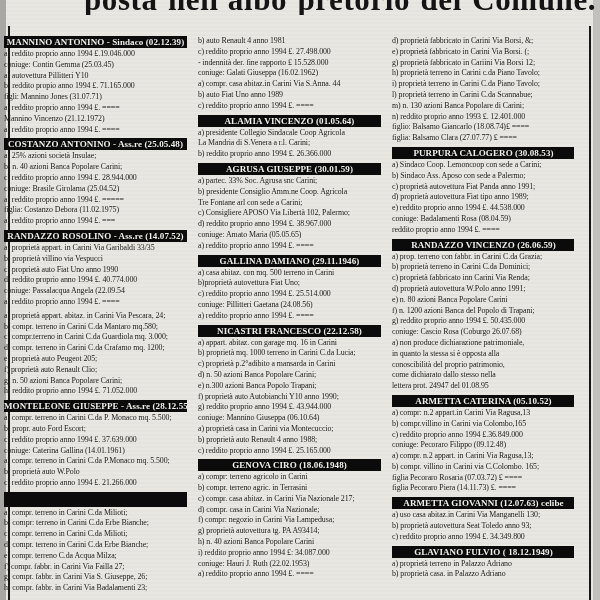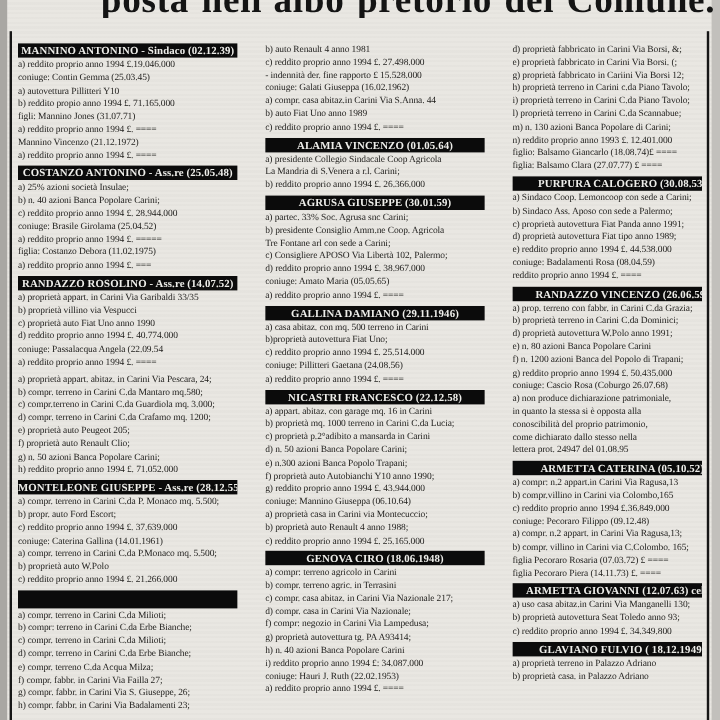--- a/index.html
+++ b/index.html
@@ -12,22 +12,22 @@
   .edge-left{position:absolute;left:0;top:0;width:6px;height:600px;background:#a9a7a3;}
   .edge-right{position:absolute;right:0;top:0;width:7px;height:600px;background:#c2c0bc;}
   .border-left{position:absolute;left:8px;top:26px;bottom:0;width:2px;background:#161616;}
   .border-right{position:absolute;right:9px;top:26px;bottom:0;width:2px;background:#161616;}
   .headline-clip{position:absolute;top:0;left:84px;right:4px;height:15px;overflow:hidden;}
   .headline{
     position:relative;top:-18px;margin:0;white-space:nowrap;
     font-size:31px;font-weight:bold;color:#141414;letter-spacing:0.6px;word-spacing:2px;
   }
   .columns{
-    position:absolute;left:15px;top:36px;width:570px;height:564px;
-    display:flex;gap:23px;overflow:hidden;
+    position:absolute;left:4px;top:36px;width:570px;height:564px;
+    display:flex;gap:11px;overflow:hidden;
   }
   .col{flex:0 0 183px;width:183px;overflow:hidden;}
   .entry{margin:0 0 3px 0;}
   .entry-header{
     background:#0b0b0b;color:#eeeeea;font-weight:bold;font-size:9px;
     height:12px;line-height:12px;text-align:center;white-space:nowrap;overflow:hidden;
     letter-spacing:0.1px;margin-bottom:1px;
   }
   .entry-header.redacted{height:15px;}
   .line{
@@ -194,20 +194,21 @@
           <div class="line">c) proprietà autovettura Fiat Panda anno 1991;</div>
           <div class="line">d) proprietà autovettura Fiat tipo anno 1989;</div>
           <div class="line">e) reddito proprio anno 1994 £. 44.538.000</div>
           <div class="line">coniuge: Badalamenti Rosa (08.04.59)</div>
           <div class="line">reddito proprio anno 1994 £. ====</div>
         </section>
         <section class="entry">
           <div class="entry-header">RANDAZZO VINCENZO (26.06.59)</div>
           <div class="line">a) prop. terreno con fabbr. in Carini C.da Grazia;</div>
           <div class="line">b) proprietà terreno in Carini C.da Dominici;</div>
+          <div class="line">c) proprietà fabbricato inn Carini Via Renda;</div>
           <div class="line">d) proprietà autovettura W.Polo anno 1991;</div>
           <div class="line">e) n. 80 azioni Banca Popolare Carini</div>
           <div class="line">f) n. 1200 azioni Banca del Popolo di Trapani;</div>
           <div class="line">g) reddito proprio anno 1994 £. 50.435.000</div>
           <div class="line">coniuge: Cascio Rosa (Coburgo 26.07.68)</div>
           <div class="line">a) non produce dichiarazione patrimoniale,</div>
           <div class="line">in quanto la stessa si è opposta alla</div>
           <div class="line">conoscibilità del proprio patrimonio,</div>
           <div class="line">come dichiarato dallo stesso nella</div>
           <div class="line">lettera prot. 24947 del 01.08.95</div>

